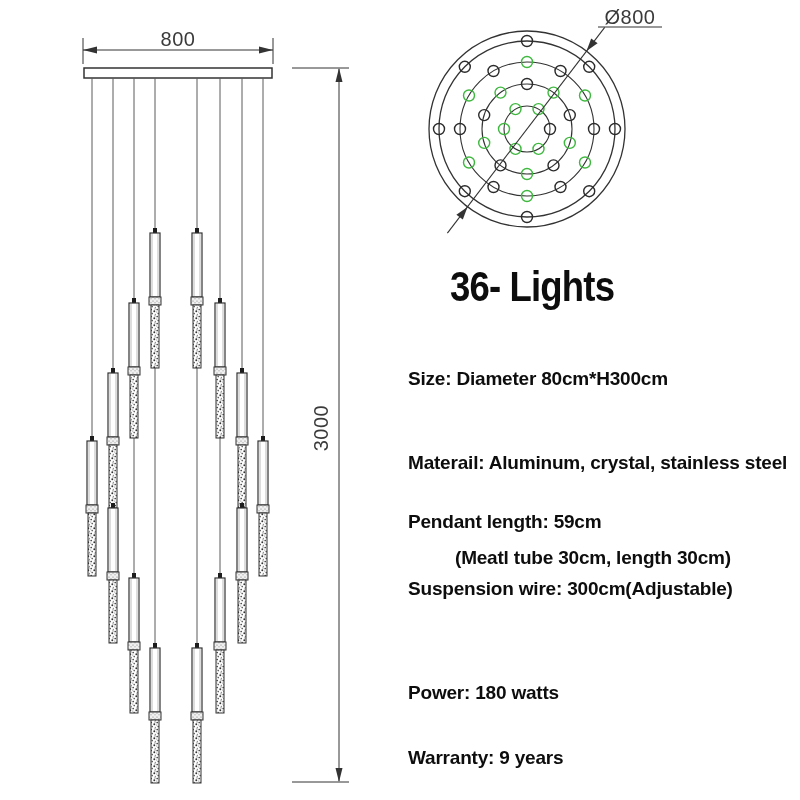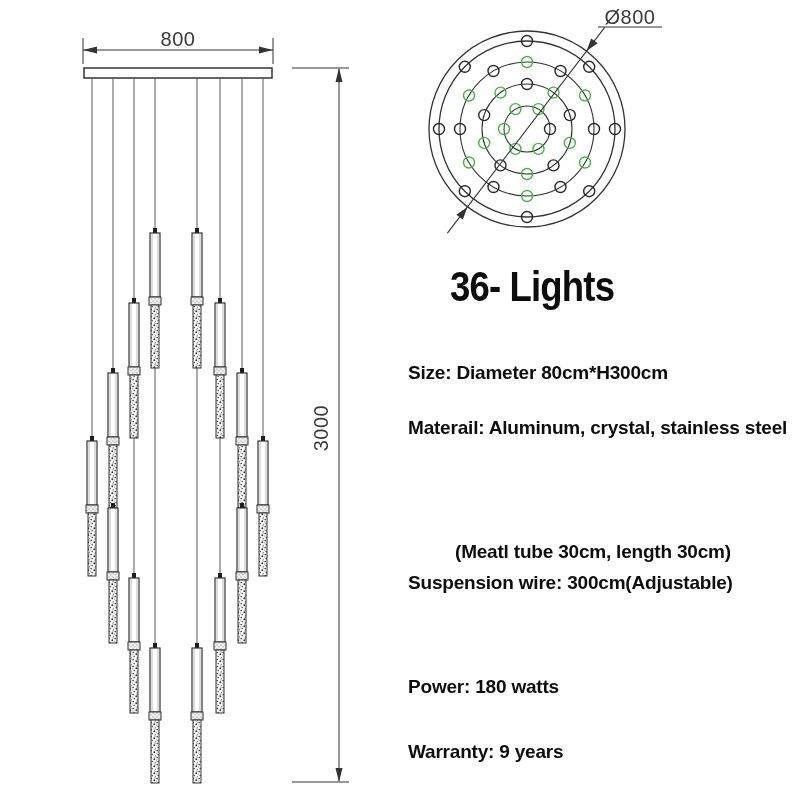--- a/index.html
+++ b/index.html
@@ -7,23 +7,23 @@
     position:relative;width:800px;height:800px;background:#ffffff;overflow:hidden;
     font-family:"Liberation Sans", sans-serif;
   }
   #drawing{position:absolute;left:0;top:0;width:800px;height:800px;}
   .dim{font:20px "Liberation Sans", sans-serif;fill:#3a3a3a;letter-spacing:0.5px;}
   .txt{position:absolute;color:#0d0d0d;white-space:nowrap;}
   #product-title{
     left:450px;top:262px;font-size:43px;font-weight:700;letter-spacing:-1px;
     transform:scaleX(0.85);transform-origin:left top;
   }
-  .spec{font-size:19px;font-weight:700;letter-spacing:-0.2px;}
+  .spec{font-size:19px;font-weight:700;letter-spacing:-0.2px;margin-top:6px;}
   #spec-size{left:408px;top:362px}
-  #spec-material{left:408px;top:417px}
+  #spec-material{left:408px;top:446px}
   #spec-plen{left:408px;top:505px}
   #spec-pdet{left:455px;top:541px}
   #spec-susp{left:408px;top:572px}
   #spec-power{left:408px;top:676px}
   #spec-warr{left:408px;top:741px}
 </style>
 </head>
 <body>
 
 <div id="sheet">
@@ -233,18 +233,19 @@
 
     <text class="dim" x="328" y="428" text-anchor="middle" transform="rotate(-90 328 428)">3000</text>
 
     <text class="dim" x="630" y="24" text-anchor="middle">Ø800</text>
   </svg>
 
   <div id="product-title" class="txt">36- Lights</div>
 
   <div id="spec-size" class="txt spec">Size: Diameter 80cm*H300cm</div>
   <div id="spec-material" class="txt spec">Materail: Aluminum, crystal, stainless steel</div>
+  <div id="spec-plen" class="txt spec">Pendant length: 59cm</div>
   <div id="spec-pdet" class="txt spec">(Meatl tube 30cm, length 30cm)</div>
   <div id="spec-susp" class="txt spec">Suspension wire: 300cm(Adjustable)</div>
   <div id="spec-power" class="txt spec">Power: 180 watts</div>
   <div id="spec-warr" class="txt spec">Warranty: 9 years</div>
 
 </div>
 
 </body></html>

